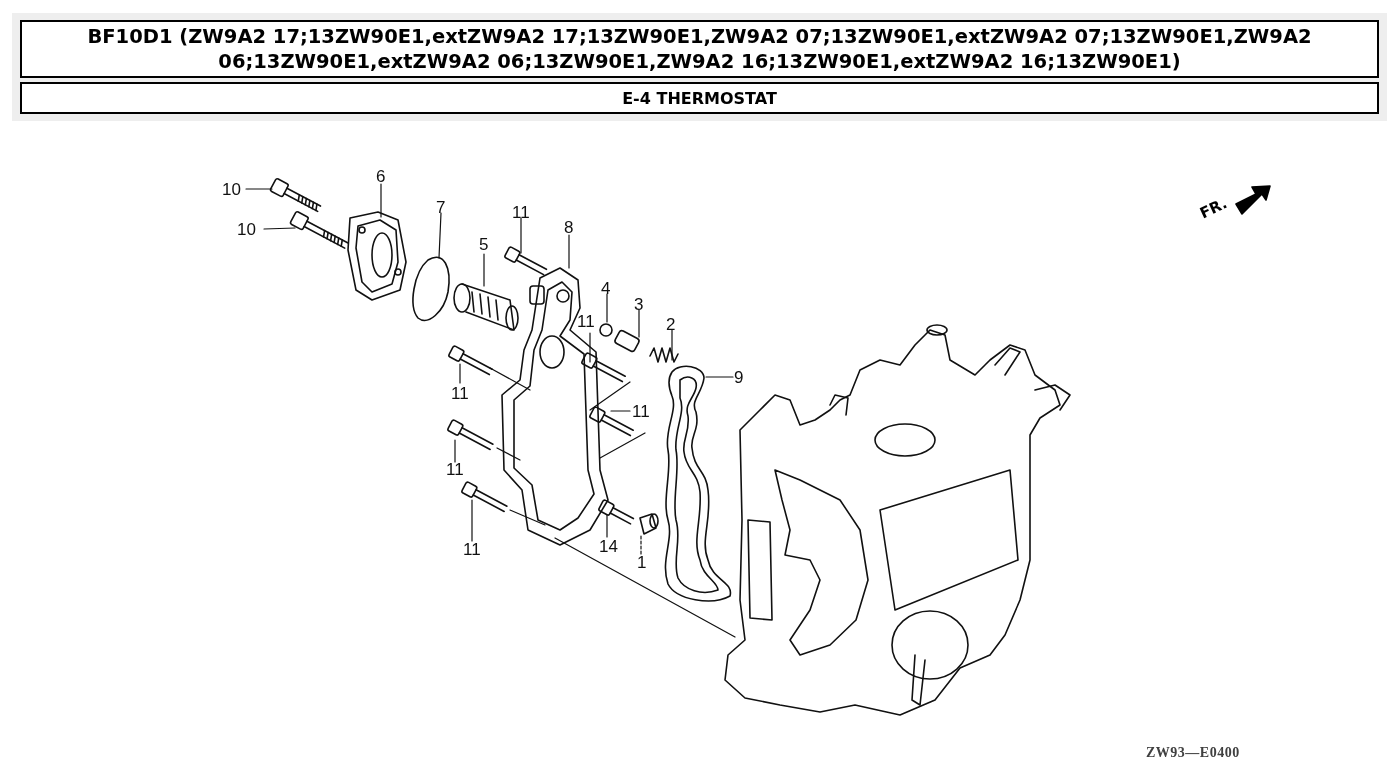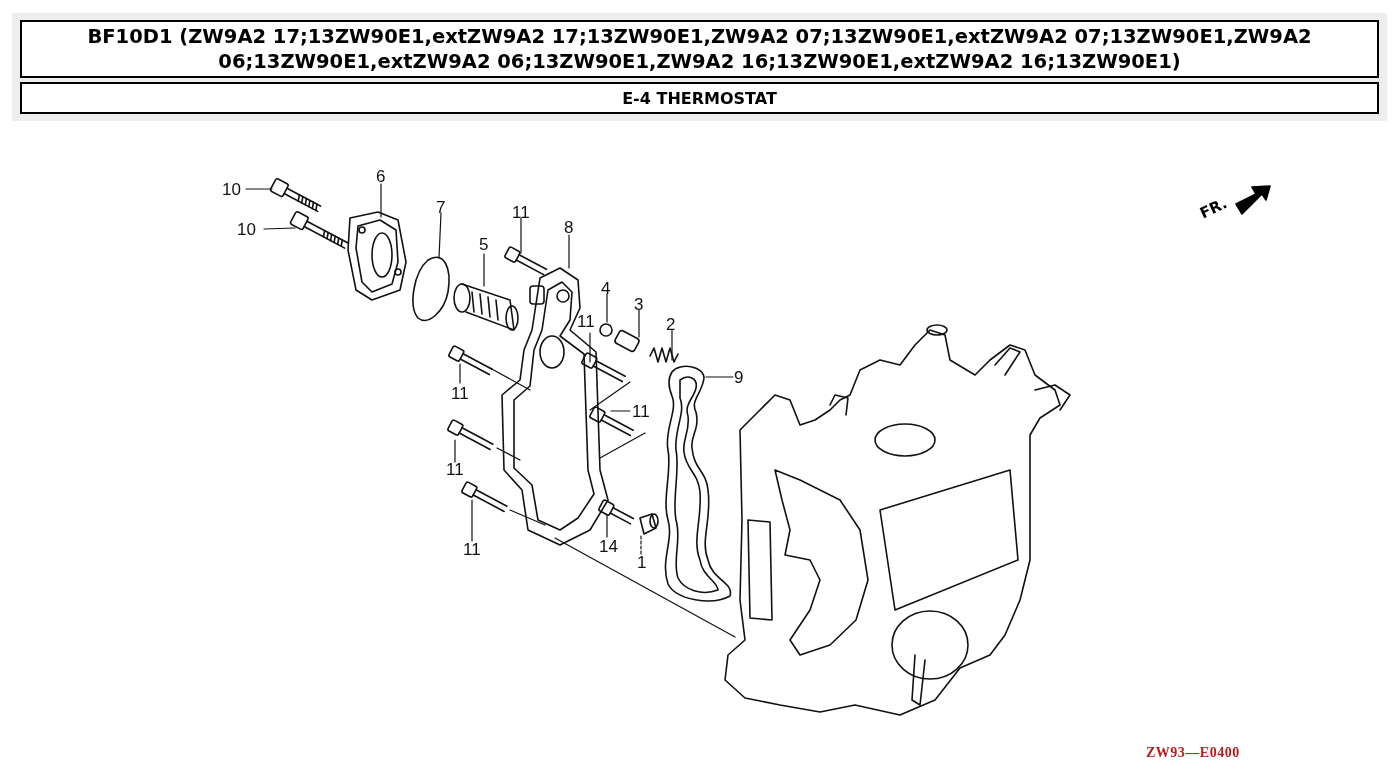--- a/index.html
+++ b/index.html
@@ -28,21 +28,21 @@
   .diagram { position: absolute; left: 0; top: 125px; width: 1399px; height: 657px; }
   .diagram svg { position: absolute; left: 0; top: 0; }
 
   .callout {
     position: absolute; font-family: "Liberation Sans", sans-serif; font-size: 17px;
     color: #111; line-height: 17px; cursor: pointer;
   }
   .ref-code {
     position: absolute; left: 1146px; top: 745px;
     font-family: "Liberation Serif", serif; font-weight: bold; font-size: 14px; letter-spacing: 0.5px;
-    color: #b91c1c;
+    color: #404040;
   }
   .fr-label {
     position: absolute; left: 1197px; top: 206px;
     font-family: "DejaVu Sans", sans-serif; font-weight: bold; font-size: 15px;
     transform: rotate(-25deg); transform-origin: left top;
   }
 </style>
 </head>
 <body>
 

